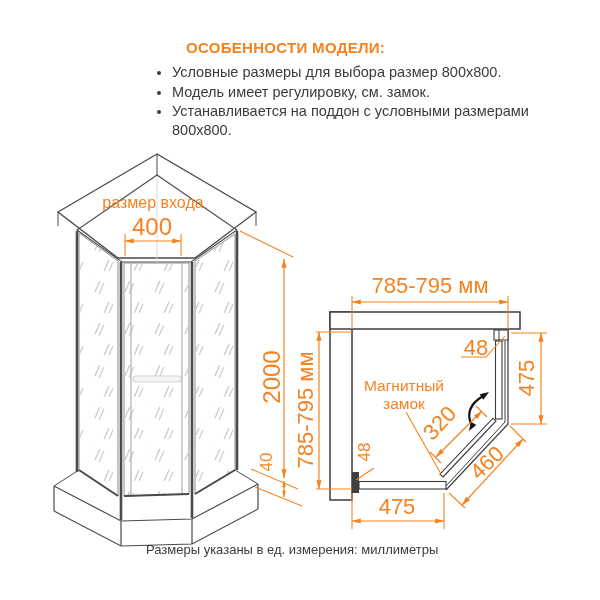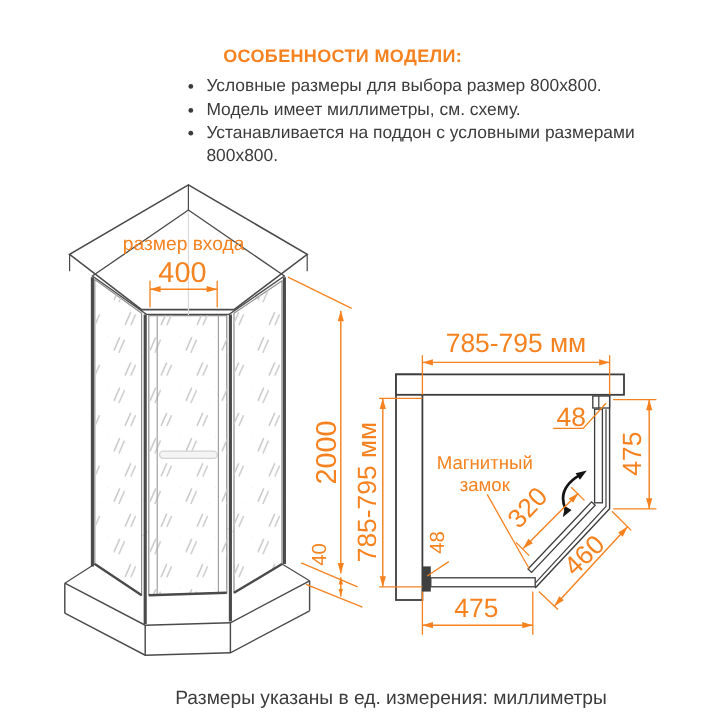--- a/index.html
+++ b/index.html
@@ -4,40 +4,40 @@
 <style>
   html,body{margin:0;padding:0;background:#ffffff;}
   .stage{position:relative;width:600px;height:600px;background:#ffffff;overflow:hidden;
          font-family:"Liberation Sans",sans-serif;padding-left:16px;}
   .features{position:absolute;left:150px;top:40px;width:402px;}
   .features h2{margin:0 0 7px 36px;font-size:15px;line-height:16px;font-weight:bold;
                color:#F5821F;letter-spacing:.3px;}
   .features ul{margin:0;padding-left:22px;width:382px;font-size:14.5px;line-height:19px;
                color:#3B3B3B;}
   .features li{margin:0 0 0.5px 0;}
-  .footer-note{position:absolute;left:146px;top:574px;font-size:16px;color:#3B3B3B;text-align:right;}
+  .footer-note{position:absolute;left:146px;top:542px;font-size:13px;color:#3B3B3B;text-align:right;}
   svg{position:absolute;left:0;top:0;}
   svg text{font-family:"Liberation Sans",sans-serif;fill:#F5821F;}
   .ln{stroke:#4A4A4A;fill:none;}
   .pl{stroke:#3D3D3D;fill:none;}
   .wall{fill:#ffffff;stroke:#3D3D3D;stroke-width:1.5;}
   .glass{fill:#ffffff;stroke:#8C8C8C;stroke-width:1;}
   .dim{stroke:#F5821F;stroke-width:1.2;fill:none;}
   .ext{stroke:#F5821F;stroke-width:1.1;fill:none;}
 </style>
 </head>
 <body>
 
 <div class="stage">
 
   <div class="features">
     <h2>ОСОБЕННОСТИ МОДЕЛИ:</h2>
     <ul>
       <li>Условные размеры для выбора размер 800x800.</li>
-      <li>Модель имеет миллиметры, см. схему.</li>
+      <li>Модель имеет регулировку, см. замок.</li>
       <li>Устанавливается на поддон с условными размерами 800x800.</li>
     </ul>
   </div>
 
   <svg width="600" height="600" viewBox="0 0 600 600">
     <defs>
       <marker id="ao" markerUnits="userSpaceOnUse" markerWidth="10" markerHeight="7" viewBox="0 0 10 7" refX="9.3" refY="3.5" orient="auto-start-reverse">
         <path d="M0.5,0.9 L9.5,3.5 L0.5,6.1 Z" fill="#F5821F"></path>
       </marker>
       <marker id="aos" markerUnits="userSpaceOnUse" markerWidth="7" markerHeight="5" viewBox="0 0 10 7" refX="9.3" refY="3.5" orient="auto-start-reverse">

